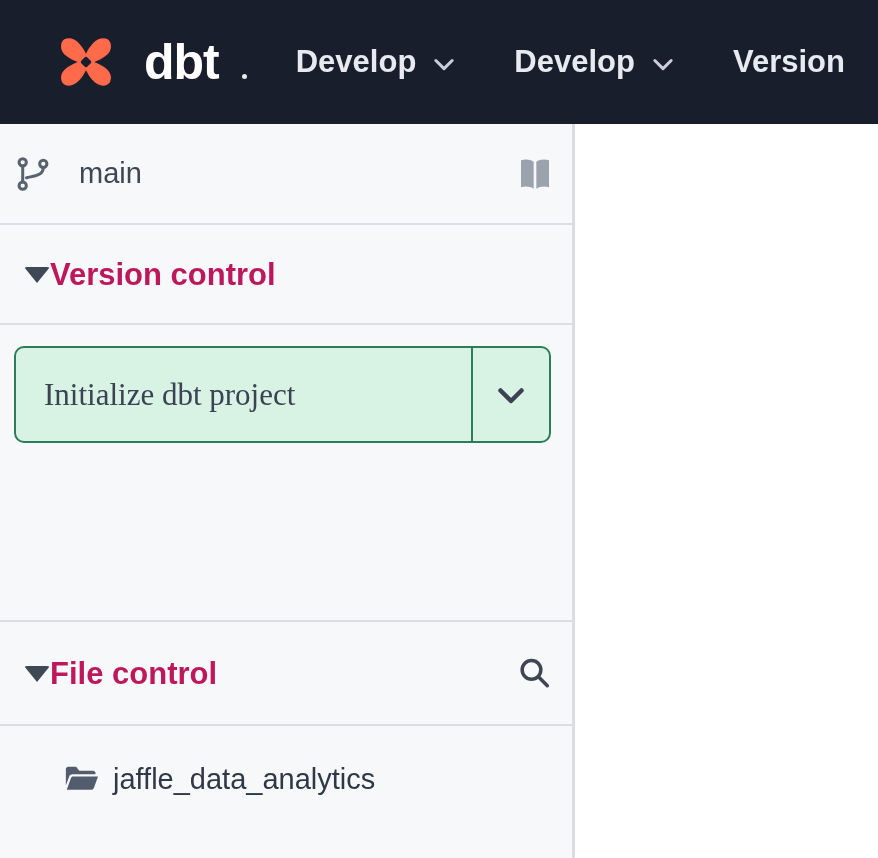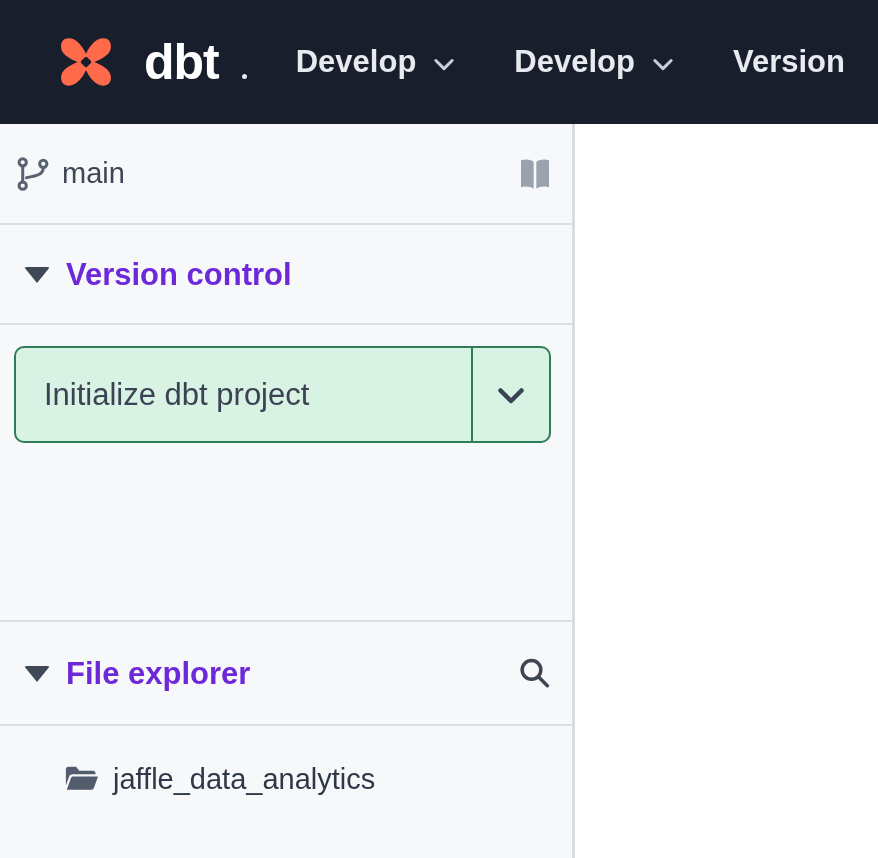--- a/index.html
+++ b/index.html
@@ -52,45 +52,44 @@
 
   .branch-row {
     top:0; height:101px;
     border-bottom:2px solid #dbdee5;
     display:flex; align-items:center;
     padding:0 16px 0 14px;
     cursor:pointer;
   }
   .branch-icon { width:38px; height:38px; display:block; }
   .branch-name {
-    margin-left:10px; font-size:29px; color:#3e4756;
+    margin-left:27px; font-size:29px; color:#3e4756;
   }
   .book-icon { margin-left:auto; width:42px; height:40px; display:block; cursor:pointer; }
 
   .section-header {
     display:flex; align-items:center;
     padding:0 18px 0 24px;
     cursor:pointer;
   }
   .vc-header { top:103px; height:98px; border-bottom:2px solid #dbdee5; }
   .fe-header { top:500px; height:102px; border-bottom:2px solid #dbdee5; }
   .caret-down {
     width:0; height:0;
     border-left:13px solid transparent;
     border-right:13px solid transparent;
     border-top:16px solid #3f4855;
     border-radius:3px;
   }
   .section-label {
-    margin-left:16px;
-    font-size:31px; font-weight:bold; color:#6d28d9;
+    font-size:31px; font-weight:bold; color:#be185d;
   }
   .search-icon { margin-left:auto; width:40px; height:42px; display:block; cursor:pointer; }
 
-  .vc-body { top:203px; height:295px; border-bottom:2px solid #dbdee5; }
+  .vc-body { top:203px; height:295px; border-bottom:2px solid #dbdee5;font-family:Liberation Serif, serif; }
 
   .init-btn {
     position:absolute; top:19px; left:14px;
     width:537px; height:97px;
     background:#d8f2e3;
     border:2.5px solid #2e7c58;
     border-radius:10px;
     display:flex; align-items:stretch;
     cursor:pointer;
     overflow:hidden;
@@ -184,21 +183,21 @@
       <div class="init-btn-caret">
         <svg class="btn-chevron" viewBox="0 0 24 24" fill="none" stroke="#3a4254" stroke-width="3" stroke-linecap="round" stroke-linejoin="round">
           <path d="M5 9 L12 16 L19 9"></path>
         </svg>
       </div>
     </div>
   </div>
 
   <div class="s-row section-header fe-header">
     <span class="caret-down"></span>
-    <span class="section-label">File explorer</span>
+    <span class="section-label">File control</span>
     <svg class="search-icon" viewBox="0 0 24 24" fill="none" stroke="#3e4654" stroke-width="2.1" stroke-linecap="round">
       <circle cx="10.5" cy="9.5" r="5.6"></circle>
       <path d="M14.8 13.8 L20 19"></path>
     </svg>
   </div>
 
   <div class="s-row fe-body">
     <div class="file-row">
       <svg class="folder-icon" viewBox="0 0 24 22" fill="#525c6c">
         <path d="M2.2 4.6 C2.2 3.7 2.9 3 3.8 3 L8.8 3 L10.9 5.6 L19.8 5.6 C20.7 5.6 21.4 6.3 21.4 7.2 L21.4 8 L6.4 8 C5.4 8 4.6 8.6 4.3 9.5 L2.2 15.2 Z"></path>

